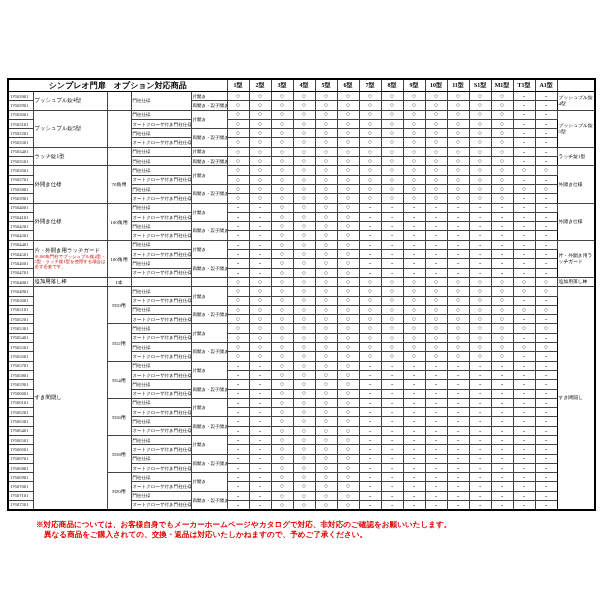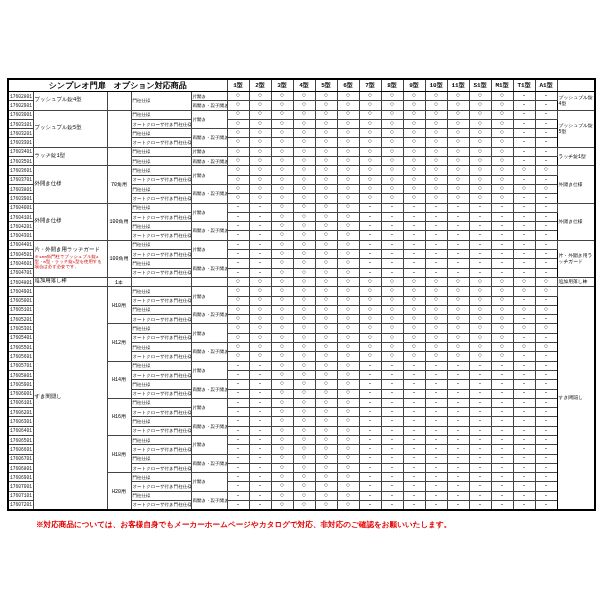--- a/index.html
+++ b/index.html
@@ -1,17 +1,17 @@
 <!DOCTYPE html>
 <html><head>
 <meta charset="utf-8">
 <style>
   html,body{margin:0;padding:0;background:#fff;}
   .canvas{position:relative;width:600px;height:600px;background:#ffffff;overflow:hidden;
-          font-family:Liberation Mono, monospace;color:#000;}
+          font-family:Liberation Serif, serif;color:#000;}
   table.compat{position:absolute;left:7px;top:78px;border-collapse:collapse;table-layout:fixed;
                width:587px;border:2px solid #000;}
   th,td{border:1px solid #444;padding:0 1px;overflow:hidden;vertical-align:middle;}
   thead tr{height:10px;}
   tbody tr{height:9.3px;}
   th.title{font-size:8px;font-weight:bold;text-align:center;border-bottom:1.6px solid #000;background:#fff;}
   th.type{font-size:6px;font-weight:bold;text-align:center;border-bottom:1.6px solid #000;}
   td.code{font-size:4.6px;text-align:left;color:#222;letter-spacing:0;white-space:nowrap;}
   td.group{font-size:5.4px;text-align:left;line-height:1.1;}
   td.group .gname{font-weight:normal;}
@@ -1001,14 +1001,15 @@
           <td class="val">-</td>
           <td class="val">-</td>
           <td class="val">-</td>
           <td class="val">-</td>
         </tr>
       </tbody>
   </table>
 
   <div class="footnote">
     <div>※対応商品については、お客様自身でもメーカーホームページやカタログで対応、非対応のご確認をお願いいたします。</div>
+    <div class="fl2">異なる商品をご購入されての、交換・返品は対応いたしかねますので、予めご了承ください。</div>
   </div>
 </div>
 
 </body></html>

